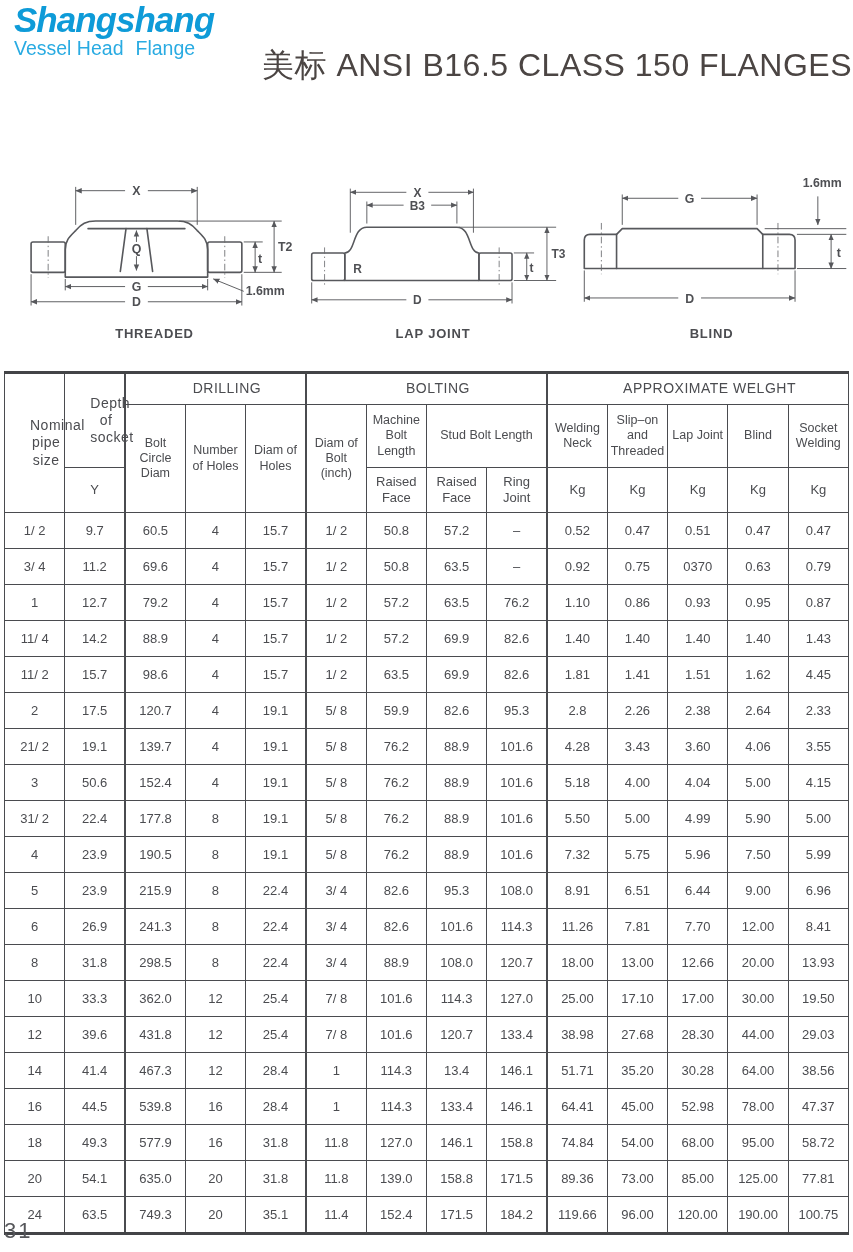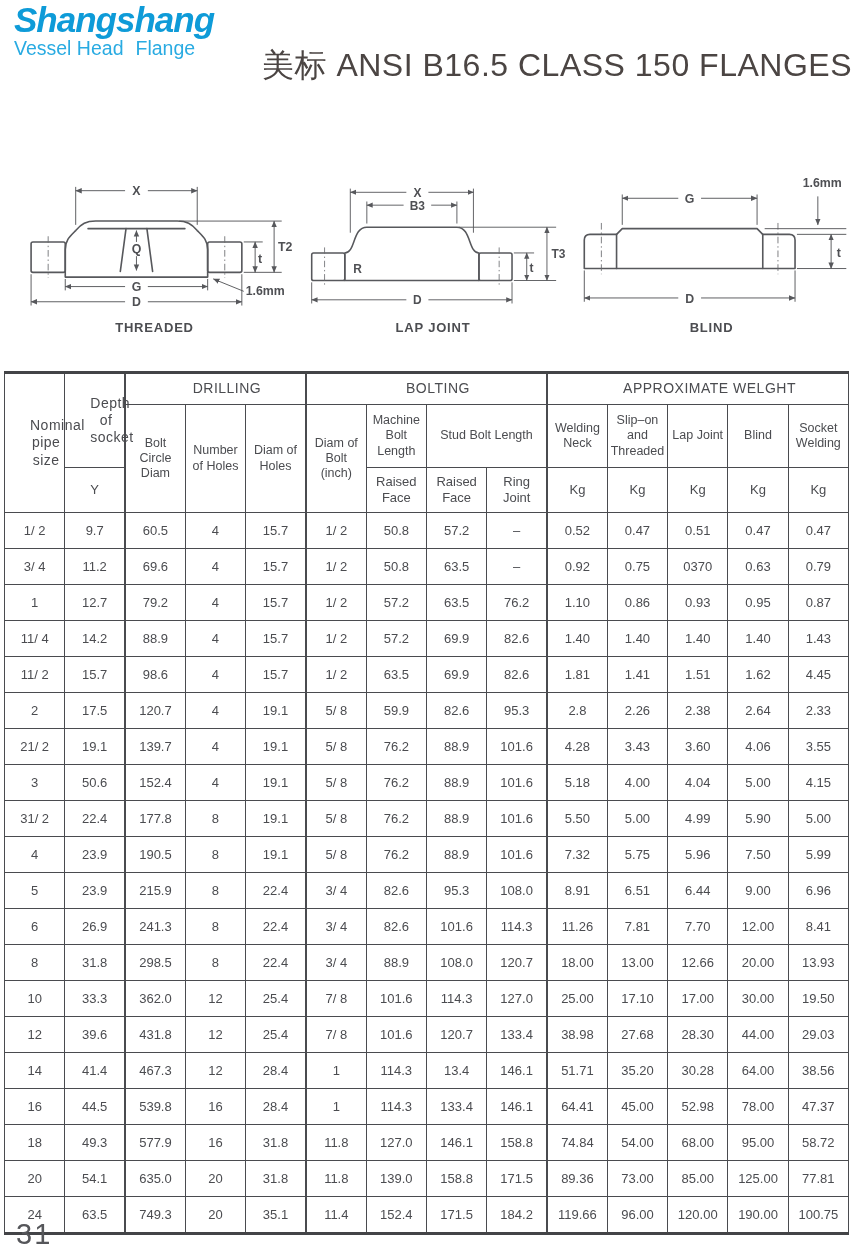--- a/index.html
+++ b/index.html
@@ -11,39 +11,39 @@
               letter-spacing:-1px;line-height:1.0;}
   .logo-tag{font-size:19.5px;color:#29abe2;letter-spacing:0px;line-height:1.1;margin-top:1px;}
   .logo-tag .t2{font-weight:normal;margin-left:12px;}
   
   .page-title{position:absolute;top:44px;left:262px;font-size:32px;color:#4b4543;
               letter-spacing:0.5px;white-space:nowrap;}
   
   .drawings{position:absolute;top:166px;left:0;width:853px;display:flex;
             justify-content:space-between;padding:0 6px 0 12px;box-sizing:border-box;}
   .drawing{display:flex;flex-direction:column;align-items:center;}
-  .caption{font-size:13px;font-weight:bold;color:#4c4d51;letter-spacing:0.8px;margin-top:4px;}
+  .caption{font-size:13px;font-weight:bold;color:#4c4d51;letter-spacing:0.8px;margin-top:10px;}
   svg .ln{fill:none;stroke:#57585c;stroke-width:1.7;stroke-linejoin:round;stroke-linecap:round;}
   svg .dim{fill:none;stroke:#57585c;stroke-width:1;}
   svg .cl{fill:none;stroke:#6a6b6e;stroke-width:0.9;stroke-dasharray:7 3 1.5 3;}
   svg text{font-family:"Liberation Sans","DejaVu Sans",sans-serif;font-size:13px;
            font-weight:bold;fill:#4f5054;}
   
   .tbl-wrap{position:absolute;top:371px;left:4px;width:845px;}
   table{border-collapse:collapse;width:845px;table-layout:fixed;font-size:13px;color:#4b4c50;
         border-top:3px solid #434447;border-bottom:3px solid #434447;}
   th,td{border:1px solid #4a4b4f;font-weight:normal;text-align:center;vertical-align:middle;
         padding:1px 2px;line-height:1.22;}
   thead tr.r1 th{height:28px;font-size:14px;letter-spacing:0.5px;padding-left:25px;}
   thead tr.r2 th{height:60px;font-size:12.5px;}
   thead tr.r3 th{height:42px;font-size:13px;}
   tbody td{height:33px;}
   .gl{border-left-width:2px;}
   
-  .page-num{position:absolute;top:1218px;left:16px;font-size:29px;color:#55565a;
+  .page-num{position:absolute;top:1218px;left:4px;font-size:22px;color:#55565a;
             letter-spacing:2px;}
 </style>
 </head>
 <body>
 
 <div class="page">
 
   <div class="logo">
     <div class="logo-brand">Shangshang</div>
     <div class="logo-tag">

